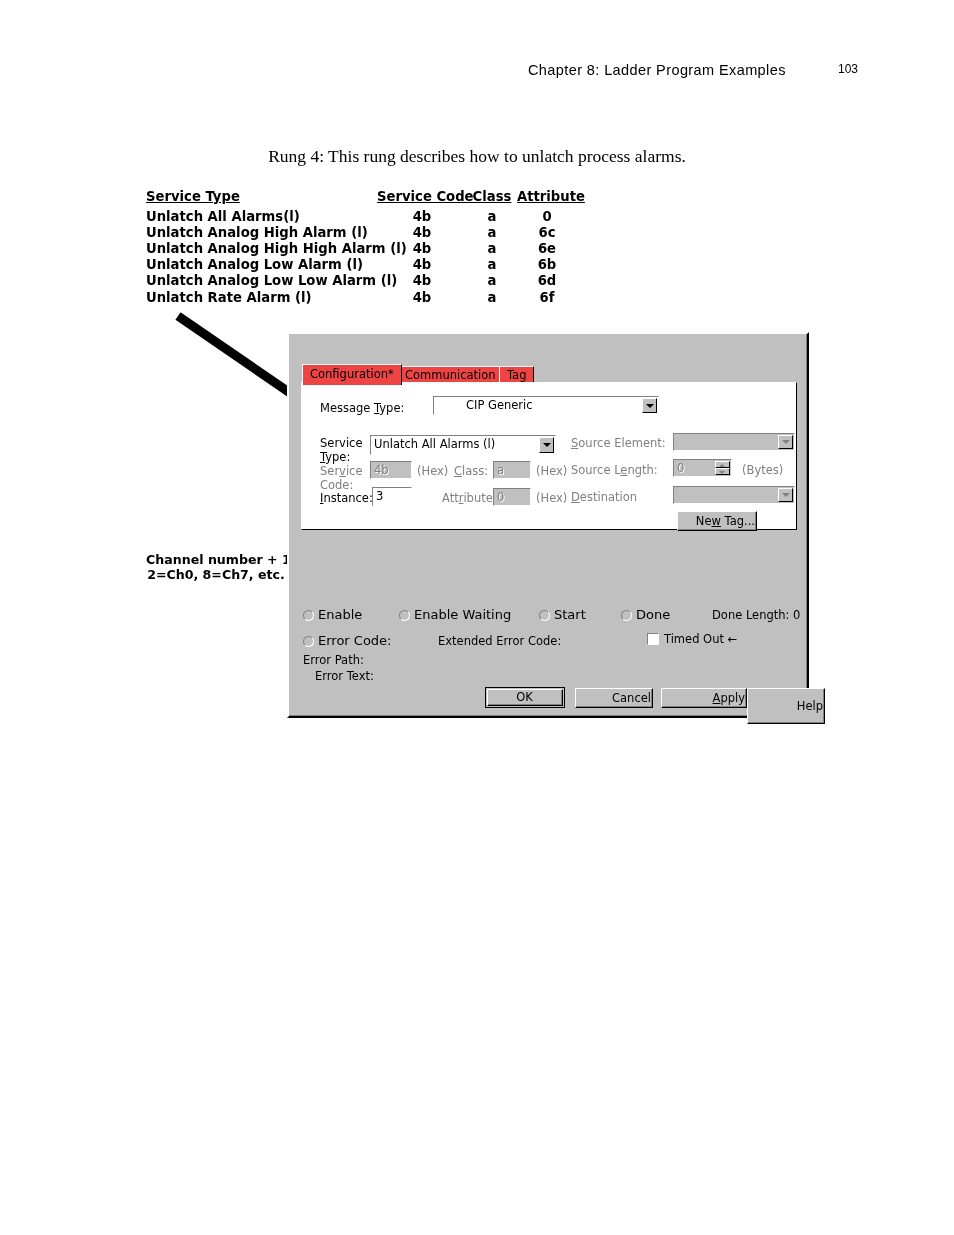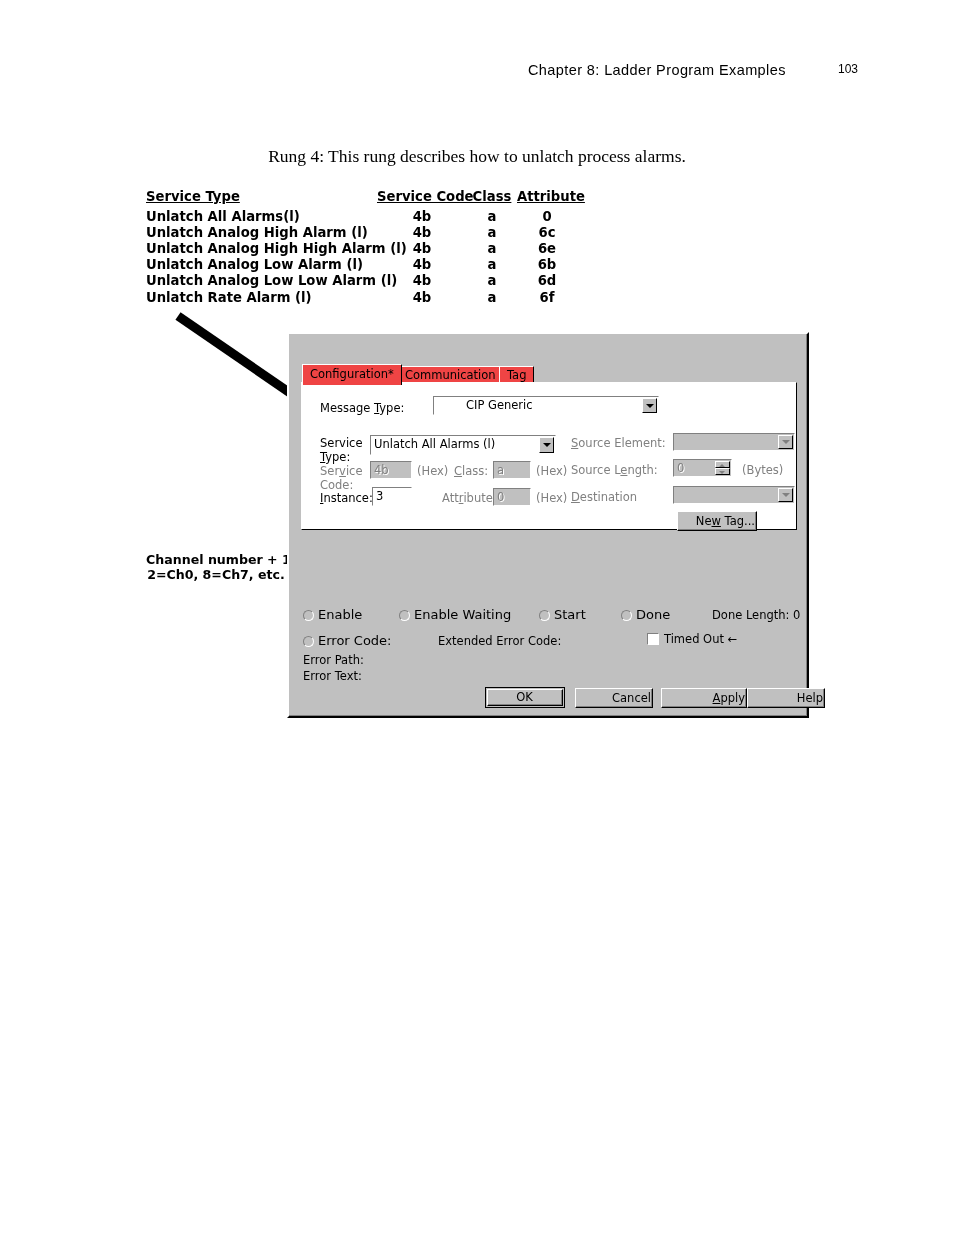--- a/index.html
+++ b/index.html
@@ -511,40 +511,40 @@
     <div class="radio" style="left:110px; top:273px;"><span class="dot"></span><span>Enable Waiting</span></div>
     <div class="radio" style="left:250px; top:273px;"><span class="dot"></span><span>Start</span></div>
     <div class="radio" style="left:332px; top:273px;"><span class="dot"></span><span>Done</span></div>
     <div class="lbl" style="left:423px; top:274px;">Done Length:  0</div>
 
     <div class="radio" style="left:14px; top:299px;"><span class="dot"></span><span>Error Code:</span></div>
     <div class="lbl" style="left:149px; top:300px;">Extended Error Code:</div>
     <div class="chk" style="left:358px; top:298px;"><span class="box"></span><span>Timed Out ←</span></div>
 
     <div class="lbl" style="left:14px; top:319px;">Error Path:</div>
-    <div class="lbl" style="left:14px; top:335px;">Error Text:</div>
+    <div class="lbl" style="left:26px; top:335px;">Error Text:</div>
   </div>
 
   <div>
     <div class="btn default" style="left:196px; top:353px; width:80px; height:21px;">
       <div class="inner2">
           <div class="inner3">
             <span>OK</span>
           </div>
         </div>
     </div>
     <div class="btn" style="left:286px; top:354px; width:78px; height:20px;">
       <div class="inner">
           <span>Cancel</span>
         </div>
     </div>
     <div class="btn" style="left:372px; top:354px; width:86px; height:20px;">
       <div class="inner">
           <span><span class="u">A</span><span>pply</span></span>
         </div>
     </div>
-    <div class="btn" style="left:458px; top:354px; width:78px; height:20px;">
+    <div class="btn" style="left:458px; top:354px; width:78px; height:36px;">
       <div class="inner">
           <span>Help</span>
         </div>
     </div>
   </div>
 </div>
 
 </body></html>

